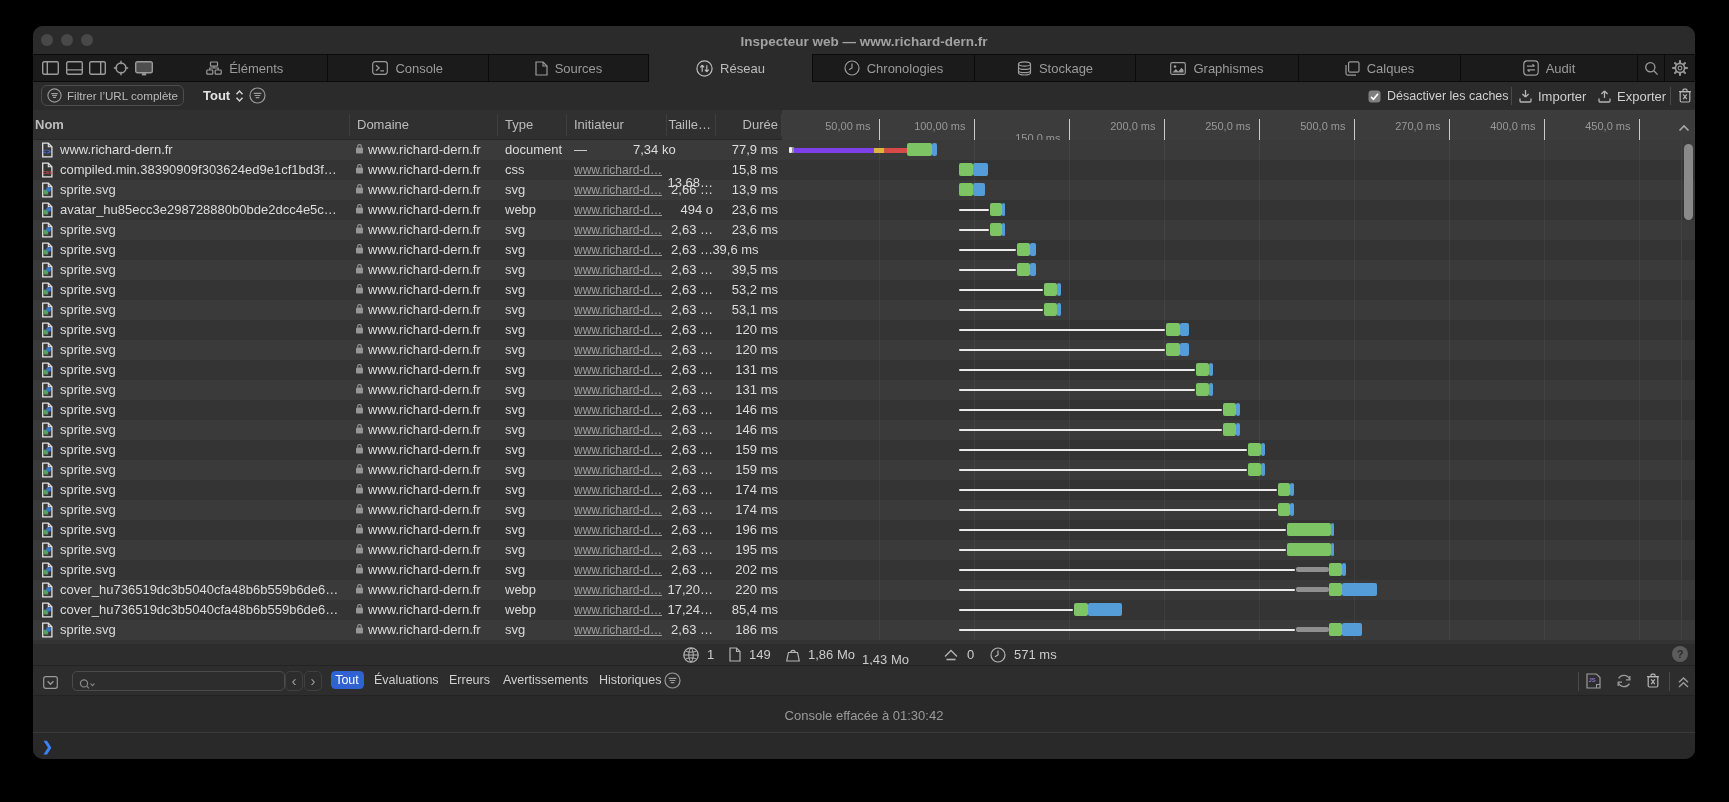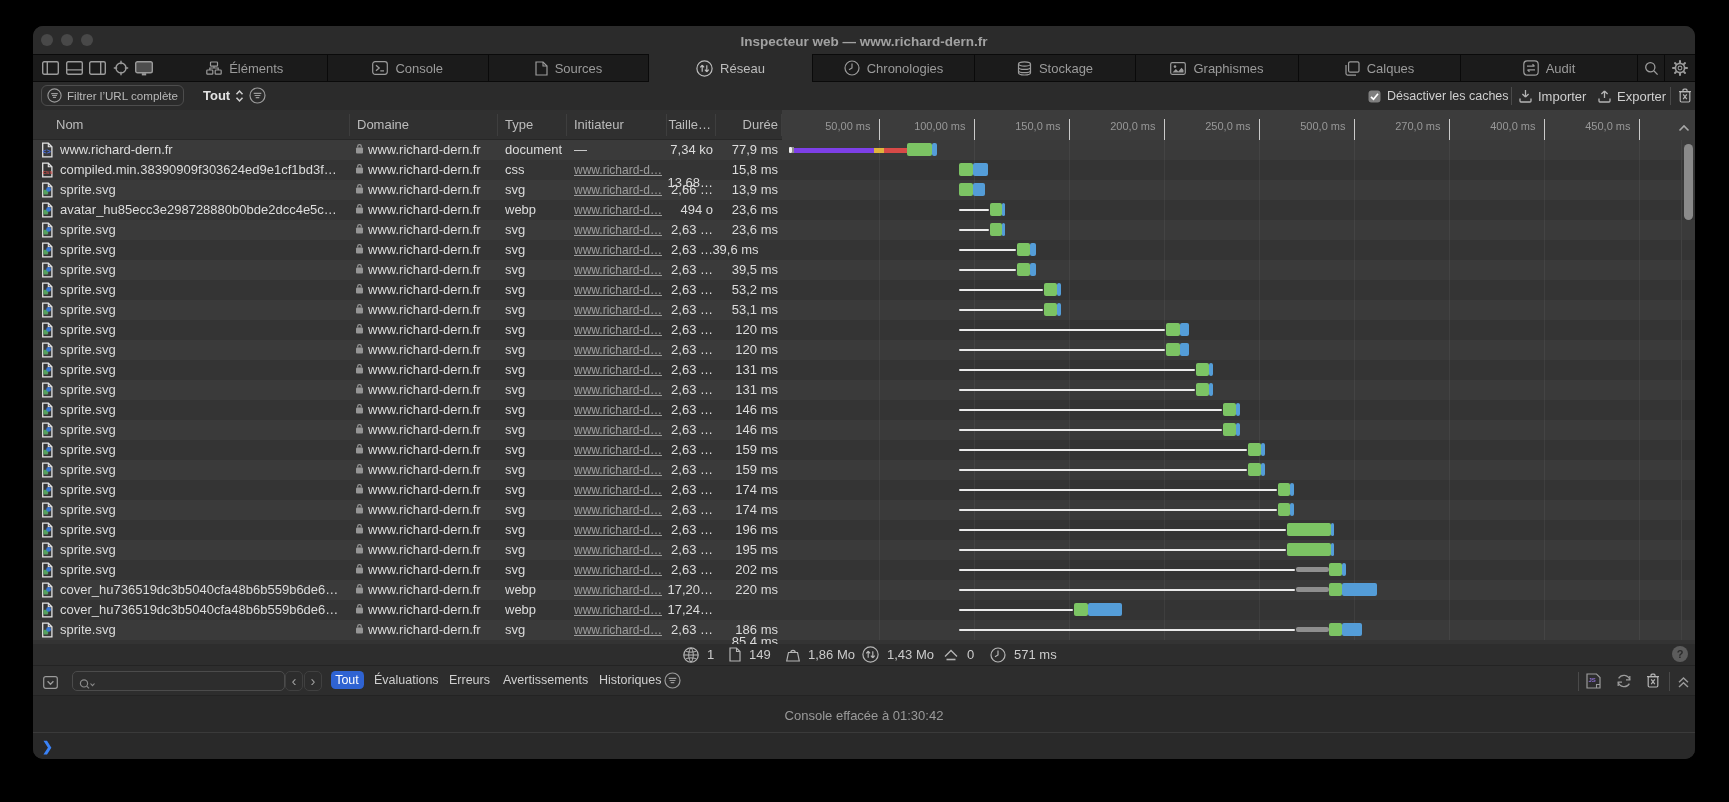--- a/index.html
+++ b/index.html
@@ -177,37 +177,37 @@
         <span>Exporter</span>
       </div>
 <div class="vdiv" style="left:1637px;top:5px;height:18px;"></div>
 <div style="position:absolute;left:1645px;top:6px;"><svg width="14" height="15" viewBox="0 0 14 15">
           <rect x="2.2" y="3.6" width="9.6" height="10.4" rx="1.2" fill="none" stroke="#b5b5b5" stroke-width="1.2"></rect>
           <path d="M1 3.6 H13 M5 3.6 V2.2 a1 1 0 0 1 1-1 h2 a1 1 0 0 1 1 1 V3.6 M5.2 6.4 L8.8 11.2 M8.8 6.4 L5.2 11.2" fill="none" stroke="#b5b5b5" stroke-width="1.2"></path>
         </svg></div>
 </div>
 <div class="abs" style="left:0;top:84px;width:100%;height:30px;background:#303030;border-bottom:1px solid #272727;">
 <div class="abs" style="left:749px;top:0;width:913px;height:30px;background:#3c3c3c;"></div>
-<div class="hdr" style="left:23px;">Nom</div>
+<div class="hdr" style="left:2px;font-weight:bold;">Nom</div>
 <div class="hdr" style="left:324px;">Domaine</div>
 <div class="hdr" style="left:472px;">Type</div>
 <div class="hdr" style="left:541px;">Initiateur</div>
 <div class="hdr" style="left:600px;width:78px;text-align:right;">Taille…</div>
 <div class="hdr" style="left:660px;width:85px;text-align:right;">Durée</div>
 <div class="vdiv" style="left:316px;top:4px;height:22px;background:#3e3e3e;"></div>
 <div class="vdiv" style="left:464px;top:4px;height:22px;background:#3e3e3e;"></div>
 <div class="vdiv" style="left:533px;top:4px;height:22px;background:#3e3e3e;"></div>
 <div class="vdiv" style="left:633px;top:4px;height:22px;background:#3e3e3e;"></div>
 <div class="vdiv" style="left:682px;top:4px;height:22px;background:#3e3e3e;"></div>
 <div class="vdiv" style="left:748px;top:4px;height:22px;background:#3e3e3e;"></div>
 <div style="position:absolute;left:750.5px;top:0;width:87px;height:30px;line-height:33px;text-align:right;color:#989898;font-size:11px;">50,00 ms</div>
 <div style="position:absolute;left:845.5px;top:9px;width:1px;height:21px;background:#cacaca;"></div>
 <div style="position:absolute;left:845.5px;top:0;width:87px;height:30px;line-height:33px;text-align:right;color:#989898;font-size:11px;">100,00 ms</div>
 <div style="position:absolute;left:940.5px;top:9px;width:1px;height:21px;background:#cacaca;"></div>
-<div style="position:absolute;left:940.5px;top:0;width:87px;height:30px;line-height:33px;text-align:right;color:#989898;font-size:11px;">150,0 ms</div>
+<div style="position:absolute;left:940.5px;top:12px;width:87px;height:30px;line-height:33px;text-align:right;color:#989898;font-size:11px;">150,0 ms</div>
 <div style="position:absolute;left:1035.5px;top:9px;width:1px;height:21px;background:#cacaca;"></div>
 <div style="position:absolute;left:1035.5px;top:0;width:87px;height:30px;line-height:33px;text-align:right;color:#989898;font-size:11px;">200,0 ms</div>
 <div style="position:absolute;left:1130.5px;top:9px;width:1px;height:21px;background:#cacaca;"></div>
 <div style="position:absolute;left:1130.5px;top:0;width:87px;height:30px;line-height:33px;text-align:right;color:#989898;font-size:11px;">250,0 ms</div>
 <div style="position:absolute;left:1225.5px;top:9px;width:1px;height:21px;background:#cacaca;"></div>
 <div style="position:absolute;left:1225.5px;top:0;width:87px;height:30px;line-height:33px;text-align:right;color:#989898;font-size:11px;">500,0 ms</div>
 <div style="position:absolute;left:1320.5px;top:9px;width:1px;height:21px;background:#cacaca;"></div>
 <div style="position:absolute;left:1320.5px;top:0;width:87px;height:30px;line-height:33px;text-align:right;color:#989898;font-size:11px;">270,0 ms</div>
 <div style="position:absolute;left:1415.5px;top:9px;width:1px;height:21px;background:#cacaca;"></div>
 <div style="position:absolute;left:1415.5px;top:0;width:87px;height:30px;line-height:33px;text-align:right;color:#989898;font-size:11px;">400,0 ms</div>
@@ -259,21 +259,21 @@
             <path d="M7.3 1.2 v3.6 h3.6" fill="none" stroke="#e3e3e3" stroke-width="1.1"></path>
             <text x="1.6" y="12" font-family="Liberation Sans" font-size="7" font-weight="bold" fill="#4b71e8">&lt;&gt;</text>
           </svg></div>
 <div class="cell ell" style="left:27px;width:281px;">www.richard-dern.fr</div>
 <div class="cell" style="left:322px;width:150px;"><span style="margin-right:4px;"><svg width="9" height="11" viewBox="0 0 9 11">
               <rect x="1" y="4.6" width="7" height="5.8" rx="1" fill="#969696"></rect>
               <path d="M2.7 4.6 v-1.2 a1.8 1.8 0 0 1 3.6 0 V4.6" fill="none" stroke="#969696" stroke-width="1.2"></path>
             </svg></span>www.richard-dern.fr</div>
 <div class="cell" style="left:472px;width:60px;">document</div>
 <div class="cell" style="left:541px;">—</div>
-<div class="cell" style="left:600px;width:80px;text-align:right;">7,34 ko</div>
+<div class="cell" style="left:600px;width:80px;">7,34 ko</div>
 <div class="cell" style="left:660px;width:85px;text-align:right;">77,9 ms</div>
 <div class="bar" style="left:756px;width:2.5px;top:7px;height:6px;background:#efefef;border-radius:1px;"></div>
 <div class="bar" style="left:758.5px;width:2.5px;top:7px;height:6px;background:#8f8f8f;"></div>
 <div class="bar" style="left:761px;width:80px;top:8px;height:5px;background:#7e40e8;"></div>
 <div class="bar" style="left:841px;width:10px;top:8px;height:5px;background:#e0b33c;"></div>
 <div class="bar" style="left:851px;width:23px;top:8px;height:5px;background:#d84a47;"></div>
 <div class="bar g" style="left:874px;width:25px;"></div>
 <div class="bar b" style="left:899px;width:5px;"></div>
 </div>
 <div class="row" style="top:20px;">
@@ -723,21 +723,21 @@
             <circle cx="7.6" cy="7.4" r="2.4" fill="#3b77d2"></circle>
           </svg></div>
 <div class="cell ell" style="left:27px;width:281px;">cover_hu736519dc3b5040cfa48b6b559b6de6ec_1</div>
 <div class="cell" style="left:322px;width:150px;"><span style="margin-right:4px;"><svg width="9" height="11" viewBox="0 0 9 11">
               <rect x="1" y="4.6" width="7" height="5.8" rx="1" fill="#969696"></rect>
               <path d="M2.7 4.6 v-1.2 a1.8 1.8 0 0 1 3.6 0 V4.6" fill="none" stroke="#969696" stroke-width="1.2"></path>
             </svg></span>www.richard-dern.fr</div>
 <div class="cell" style="left:472px;width:60px;">webp</div>
 <div class="cell" style="left:541px;width:96px;font-size:12px;"><span class="lnk">www.richard-d…</span></div>
 <div class="cell" style="left:600px;width:80px;text-align:right;">17,24…</div>
-<div class="cell" style="left:660px;width:85px;text-align:right;margin-top:32px;">85,4 ms</div>
+<div class="cell" style="left:660px;width:85px;text-align:right;">85,4 ms</div>
 <div class="bar wline" style="left:926px;width:114px;"></div>
 <div class="bar g" style="left:1041px;width:14px;"></div>
 <div class="bar b" style="left:1055px;width:34px;"></div>
 </div>
 <div class="row" style="top:480px;">
 <div class="cell" style="left:8px;width:14px;top:2px;"><svg width="12" height="16" viewBox="0 0 12 16">
             <path d="M1.7 1.2 h5.6 l3.6 3.6 v10.1 h-9.2 z" fill="none" stroke="#e3e3e3" stroke-width="1.3"></path>
             <path d="M7.3 1.2 v3.6 h3.6" fill="none" stroke="#e3e3e3" stroke-width="1.1"></path>
             <rect x="2.4" y="7.8" width="4.8" height="4.8" rx="1.1" fill="#55a15f"></rect>
             <circle cx="7.6" cy="7.4" r="2.4" fill="#3b77d2"></circle>
@@ -774,21 +774,21 @@
         </svg>
         <span>149</span>
       </div>
 <div style="position:absolute;left:753px;top:0;height:21px;display:flex;align-items:center;gap:8px;color:#cccccc;font-size:13px;">
         <svg width="14" height="14" viewBox="0 0 14 14">
           <path d="M2.5 4.5 h9 l1.8 8.5 h-12.6 z" fill="none" stroke="#b5b5b5" stroke-width="1.2"></path>
           <path d="M4.8 4.5 a2.2 2.2 0 0 1 4.4 0" fill="none" stroke="#b5b5b5" stroke-width="1.2"></path>
         </svg>
         <span>1,86 Mo</span>
       </div>
-<div style="position:absolute;left:829px;top:0;height:21px;display:flex;align-items:center;gap:8px;color:#cccccc;font-size:13px;">
+<div style="position:absolute;left:829px;top:0;height:21px;display:flex;align-items:center;gap:8px;color:#cccccc;font-size:13px;flex-direction:column;">
         <svg width="17" height="17" viewBox="0 0 17 17">
           <circle cx="8.5" cy="8.5" r="7.6" fill="none" stroke="#b5b5b5" stroke-width="1.2"></circle>
           <path d="M6.2 5.2 v6.6 M6.2 5.2 l-1.9 2.1 M6.2 5.2 l1.9 2.1 M10.8 11.8 v-6.6 M10.8 11.8 l-1.9-2.1 M10.8 11.8 l1.9-2.1" fill="none" stroke="#b5b5b5" stroke-width="1.2"></path>
         </svg>
         <span>1,43 Mo</span>
       </div>
 <div style="position:absolute;left:910px;top:0;height:21px;display:flex;align-items:center;gap:8px;color:#cccccc;font-size:13px;">
         <svg width="16" height="13" viewBox="0 0 16 13">
           <path d="M2 8.5 L8 2.5 L14 8.5" fill="none" stroke="#b5b5b5" stroke-width="1.3"></path>
           <path d="M3.5 11.5 H12.5" stroke="#b5b5b5" stroke-width="1.6"></path>

